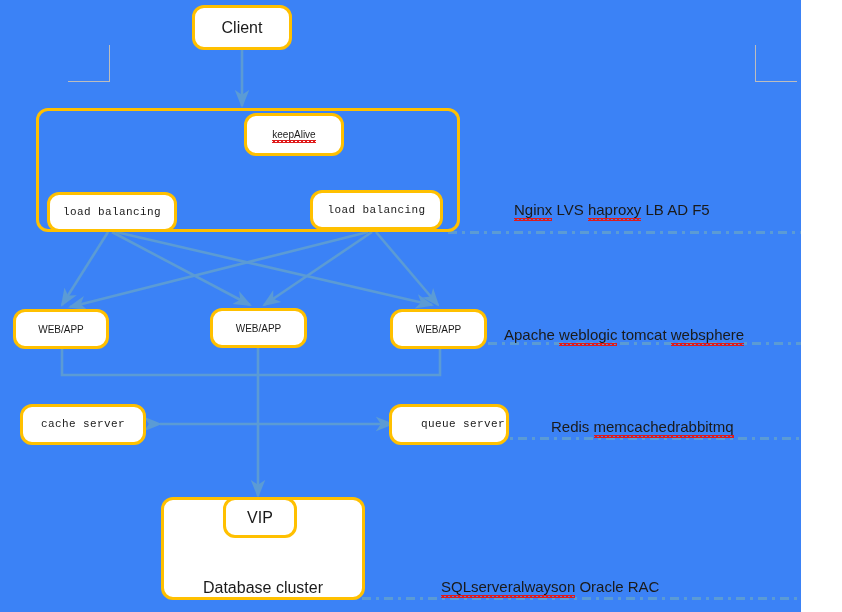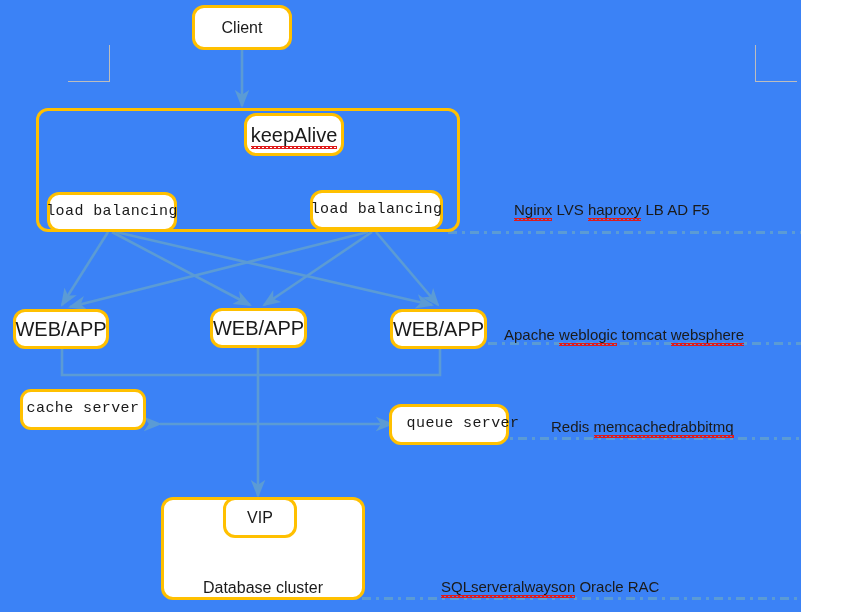--- a/index.html
+++ b/index.html
@@ -41,28 +41,28 @@
     z-index: 3;
   }
   .node.group {
     background: transparent;
     z-index: 2;
     align-items: flex-start;
     justify-content: flex-start;
   }
   .node-label {
     font-family: "Liberation Sans", sans-serif;
-    font-size: 20px;
+    font-size: 10px;
     line-height: 1.1;
     white-space: nowrap;
     color: #1a1a1a;
   }
   .node-label.mono {
     font-family: "Liberation Mono", "DejaVu Sans Mono", monospace;
-    font-size: 15px;
+    font-size: 11px;
     letter-spacing: 0.4px;
   }
   .node-label.big {
     font-size: 16px;
   }
 
   
   .sp {
     position: relative;
     display: inline-block;
@@ -184,21 +184,21 @@
   <div class="node" style="left:13px; top:309px; width:96px; height:40px;">
     <span class="node-label">WEB/APP</span>
   </div>
   <div class="node" style="left:210px; top:308px; width:97px; height:40px;">
     <span class="node-label">WEB/APP</span>
   </div>
   <div class="node" style="left:390px; top:309px; width:97px; height:40px;">
     <span class="node-label">WEB/APP</span>
   </div>
 
-  <div class="node" style="left:20px; top:389px; width:126px; height:41px;border-radius:11px;">
+  <div class="node" style="left:20px; top:404px; width:126px; height:41px;">
     <span class="node-label mono">cache server</span>
   </div>
 
   <div class="node" style="left:389px; top:404px; width:120px; height:41px;padding-left:28px;">
     <span class="node-label mono">queue server</span>
   </div>
 
   <div class="node" style="left:161px; top:497px; width:204px; height:103px;
               align-items:flex-end; ">
     <span class="node-label big">Database cluster</span>

